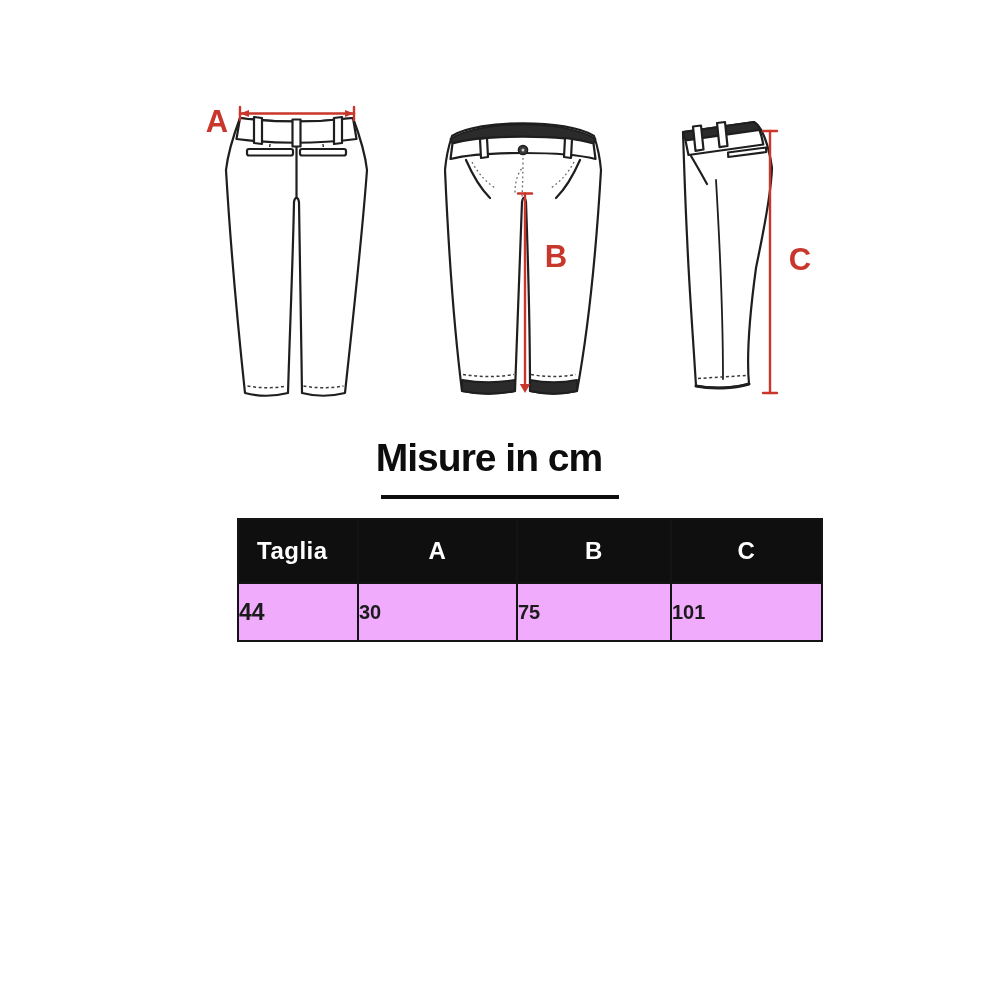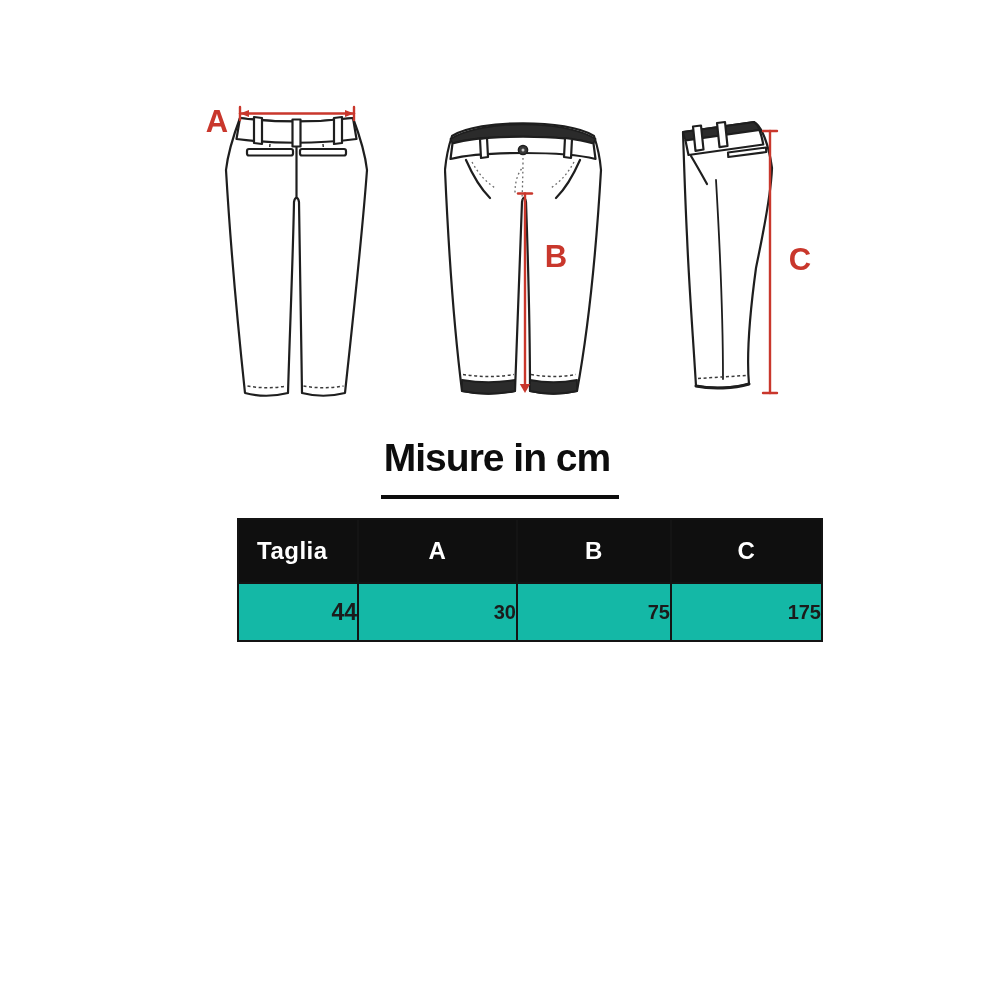--- a/index.html
+++ b/index.html
@@ -6,33 +6,33 @@
   html,body{margin:0;padding:0;background:#fff;}
   body{width:1000px;height:1000px;font-family:"Liberation Sans",sans-serif;}
   .canvas{position:relative;width:1000px;height:1000px;background:#fff;overflow:hidden;}
   .fig{position:absolute;z-index:1;}
   .mline{position:absolute;z-index:5;}
   .mline line{stroke:var(--accent);stroke-width:2.4;stroke-linecap:round;}
   .mline polygon{fill:var(--accent);}
   .mlabel{position:absolute;z-index:6;width:40px;text-align:center;
           font-size:31px;line-height:31px;font-weight:700;color:var(--accent);
           letter-spacing:0;}
-  .page-title{position:absolute;left:342px;top:436px;width:310px;text-align:center;
+  .page-title{position:absolute;left:334px;top:436px;width:310px;text-align:center;
           font-size:39px;line-height:44px;font-weight:700;color:#0d0d0d;letter-spacing:-1px;}
   .title-underline{position:absolute;left:381px;top:495px;width:238px;height:3.5px;background:#0d0d0d;}
   table.size-table{position:absolute;left:237px;top:518px;width:558px;
           border-collapse:collapse;table-layout:fixed;z-index:2;}
   .size-table th,.size-table td{border:2.5px solid #141414;padding:0;}
   .size-table thead th{background:#0f0f0f;color:#fff;font-size:24px;font-weight:700;
           height:62px;text-align:center;letter-spacing:0.5px;margin-top:36px;}
   .size-table thead th.col-size{width:100px;text-align:left;padding-left:18px;}
   .size-table thead th.col-a{width:157px;}
   .size-table thead th.col-b{width:152px;}
   .size-table thead th.col-c{width:149px;}
-  .size-table tbody td{height:56px;background:#14b8a6;text-align:right;
+  .size-table tbody td{height:56px;background:#f0abfc;text-align:left;
           color:#1b1b1b;font-size:20px;font-weight:700;}
   .size-table tbody td.size-col{font-size:23px;}
   svg .outline{fill:#fff;stroke:var(--ink);stroke-width:2.2;stroke-linejoin:round;stroke-linecap:round;}
   svg .nofill{fill:none;}
   svg .dark{fill:#2b2b2b;stroke:var(--ink);stroke-width:1.8;stroke-linejoin:round;}
   svg .dash{fill:none;stroke:#3a3a3a;stroke-width:1.5;stroke-dasharray:3,2.6;}
   svg .dots{fill:none;stroke:#6a6a6a;stroke-width:1.3;stroke-dasharray:1.8,2.8;}
 </style>
 </head>
 <body>
@@ -143,18 +143,18 @@
         <th class="col-a">A</th>
         <th class="col-b">B</th>
         <th class="col-c">C</th>
       </tr>
     </thead>
     <tbody>
       <tr>
         <td class="size-col">44</td>
         <td>30</td>
         <td>75</td>
-        <td>175</td>
+        <td>101</td>
       </tr>
     </tbody>
   </table>
 
 </div>
 
 </body></html>

